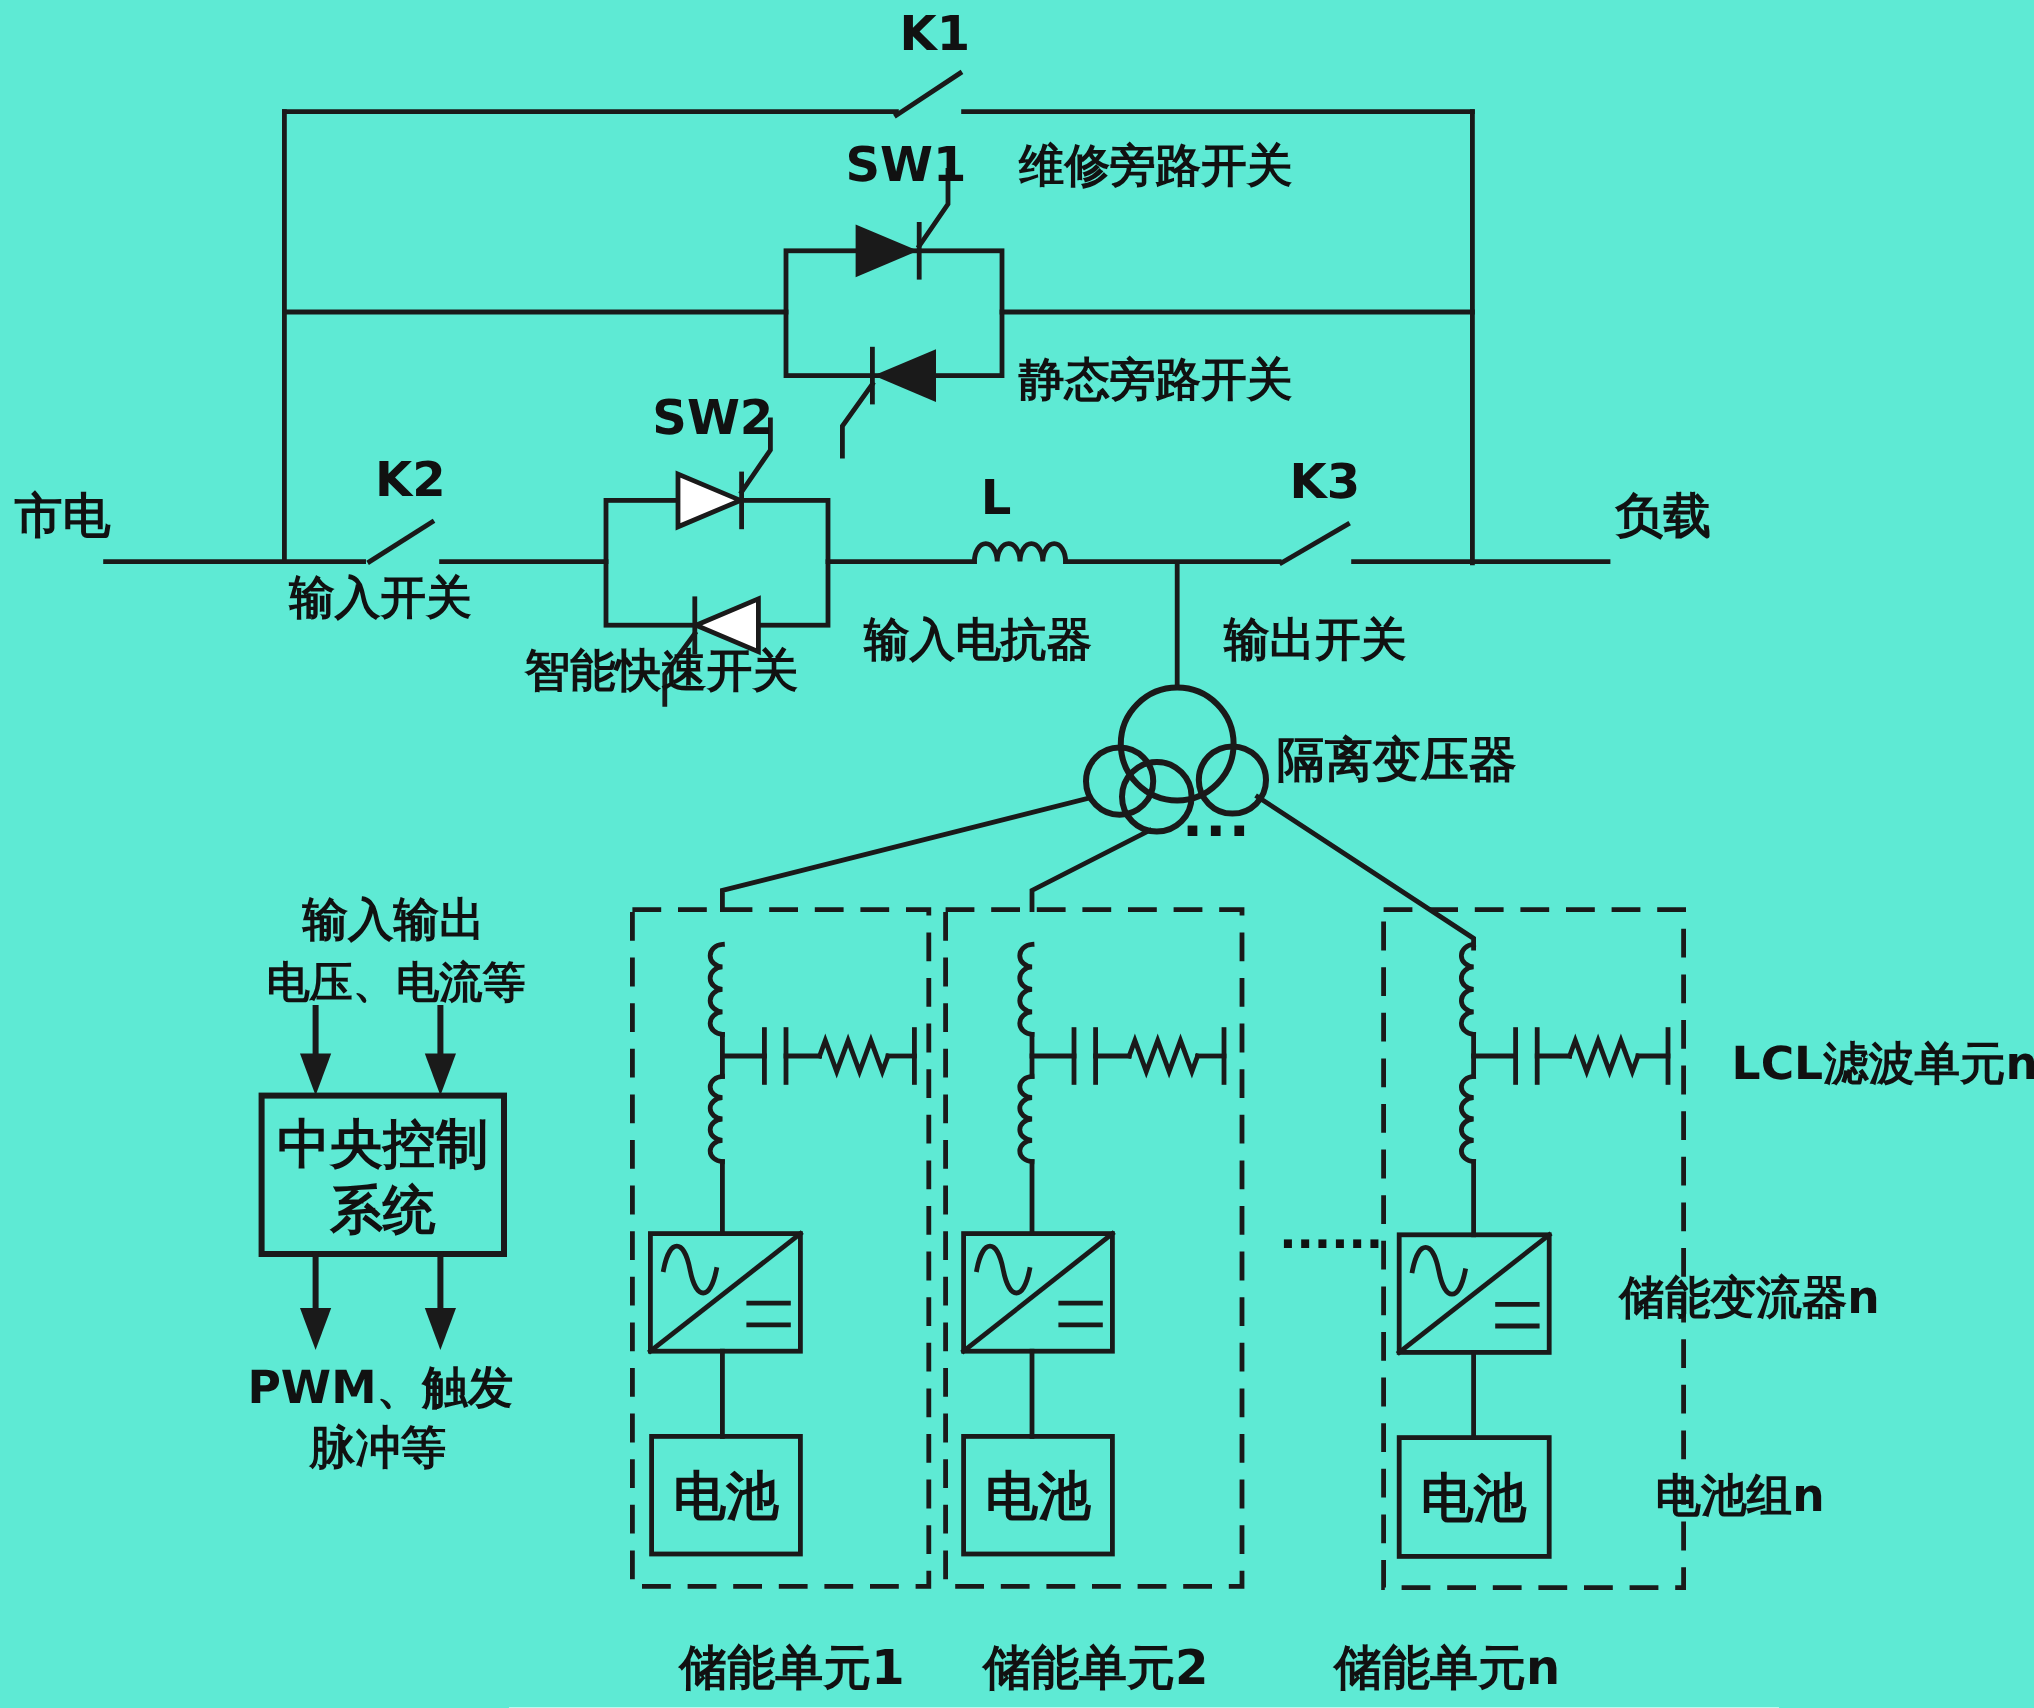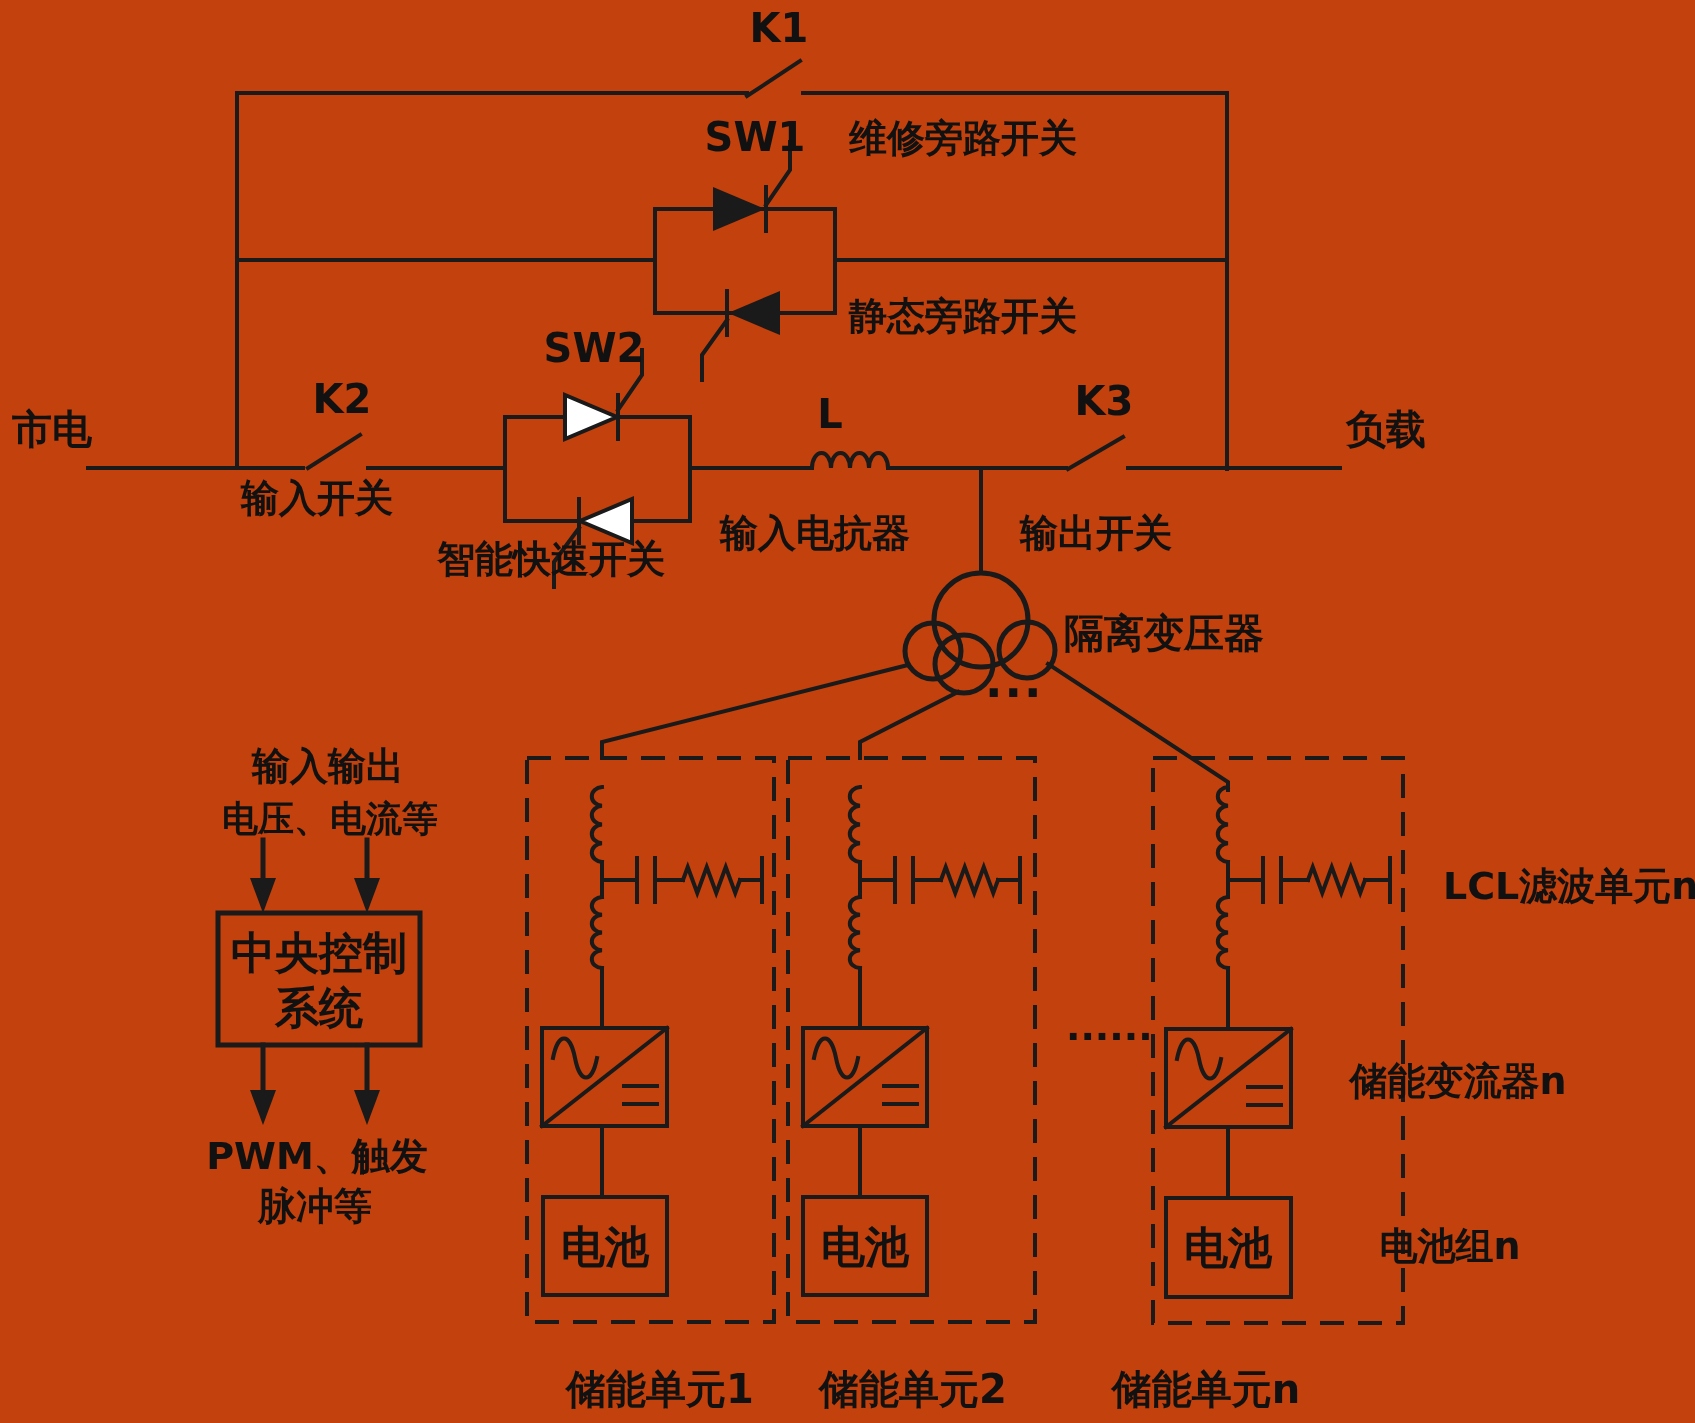--- a/index.html
+++ b/index.html
@@ -1,16 +1,16 @@
 <!DOCTYPE html>
 <html><head>
 <meta charset="utf-8">
 <style>
   html,body{margin:0;padding:0;background:#ffffff;}
-  .canvas{position:relative;width:1695px;height:1423px;background:#c2410c;overflow:hidden;}
+  .canvas{position:relative;width:1695px;height:1423px;background:#5eead4;overflow:hidden;}
   svg{position:absolute;left:0;top:0;}
   .wire{stroke:#1a1a1a;stroke-width:4;fill:none;stroke-linecap:square;}
   .wire5{stroke:#1a1a1a;stroke-width:5;fill:none;stroke-linecap:square;}
   .dashbox{stroke:#1a1a1a;stroke-width:4;fill:none;stroke-dasharray:24 14;}
   .solidbox{stroke:#1a1a1a;stroke-width:5;fill:none;}
   .blk{fill:#1a1a1a;stroke:none;}
   text{font-family:"DejaVu Sans","Liberation Sans",sans-serif;font-weight:bold;fill:#111111;}
   .t36{font-size:36px;}
   .t38{font-size:38px;}
   .t40{font-size:40px;}

